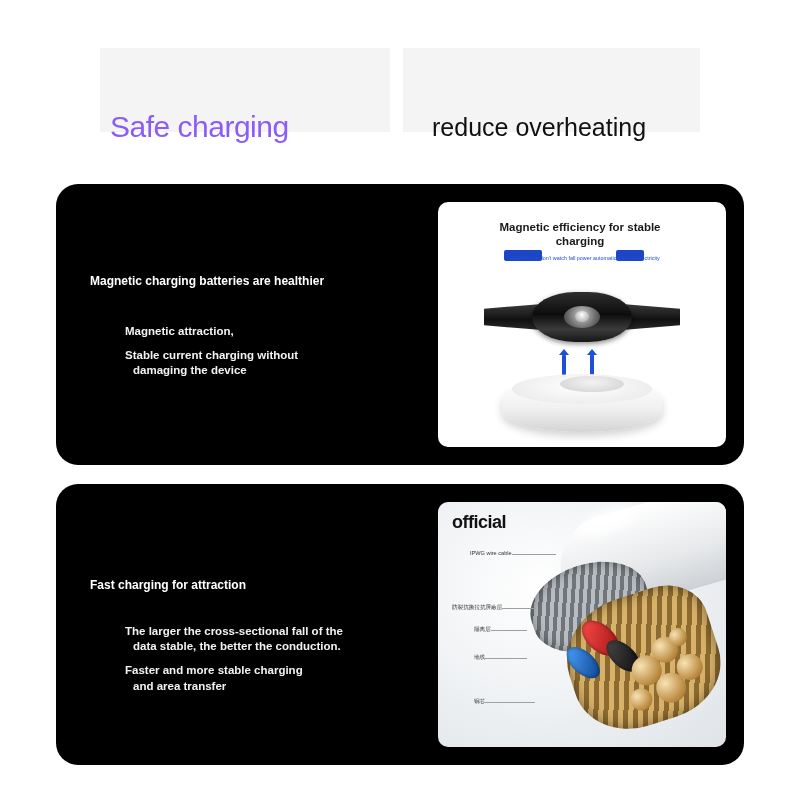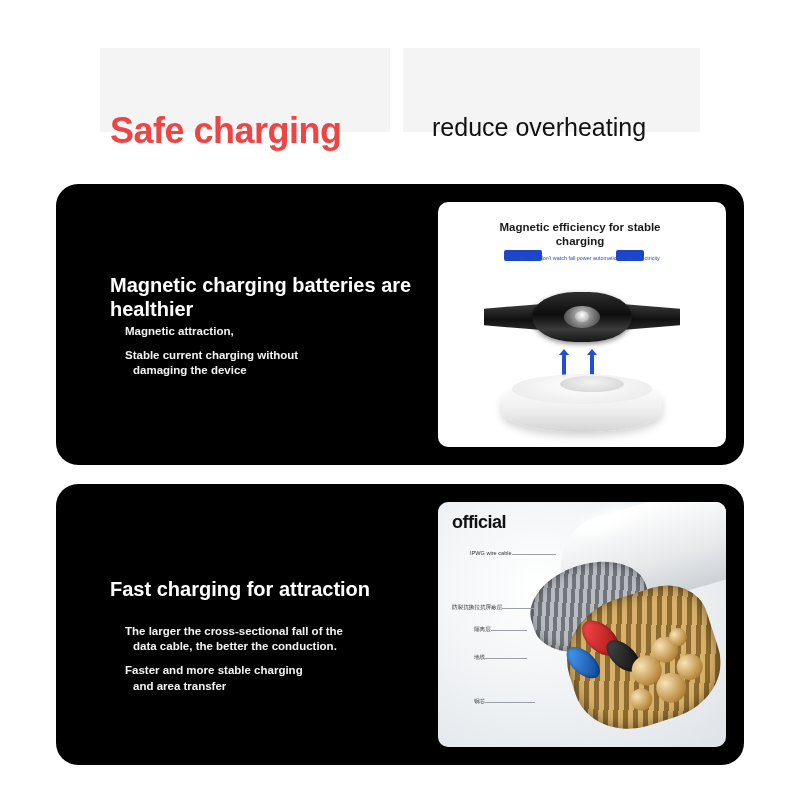--- a/index.html
+++ b/index.html
@@ -29,23 +29,23 @@
     height: 84px;
     background: #f4f4f4;
   }
   .band-left  { left: 100px; width: 290px; }
   .band-right { left: 403px; width: 297px; }
 
   .headline-main {
     position: absolute;
     left: 110px;
     top: 62px;
-    font-size: 36px;
-    font-weight: bold;
-    color: #ef4444;
+    font-size: 30px;
+    font-weight: normal;
+    color: #8b5cf6;
     letter-spacing: -0.5px;
     white-space: nowrap;
   }
   .headline-sub {
     position: absolute;
     left: 432px;
     top: 65px;
     font-size: 25px;
     font-weight: normal;
     color: #111111;
@@ -67,23 +67,23 @@
   .card-text {
     position: absolute;
     left: 24px;
     top: 0;
     width: 370px;
     height: 100%;
     color: #ffffff;
   }
   .card-title {
     position: absolute;
-    left: 30px;
+    left: 10px;
     width: 330px;
-    font-size: 20px;
+    font-size: 12px;
     font-weight: bold;
     line-height: 1.18;
     color: #ffffff;
   }
   #card-1 .card-title { top: 90px; }
   #card-2 .card-title { top: 94px; }
 
   .card-bullets {
     position: absolute;
     left: 26px;
@@ -425,21 +425,21 @@
     </div>
   </div>
 </div>
 
 <div class="card" id="card-2">
   <div class="card-text">
     <div class="card-title">Fast charging for attraction</div>
     <div class="card-bullets">
       <div class="bullet">
         <span>The larger the cross-sectional fall of the</span>
-        <span class="l2">data cable, the better the conduction.</span>
+        <span class="l2">data stable, the better the conduction.</span>
       </div>
       <div class="bullet">
         <span>Faster and more stable charging</span>
         <span class="l2">and area transfer</span>
       </div>
     </div>
   </div>
 
   <div class="img-panel" id="panel-2">
     <div class="cable-sheath"></div>

